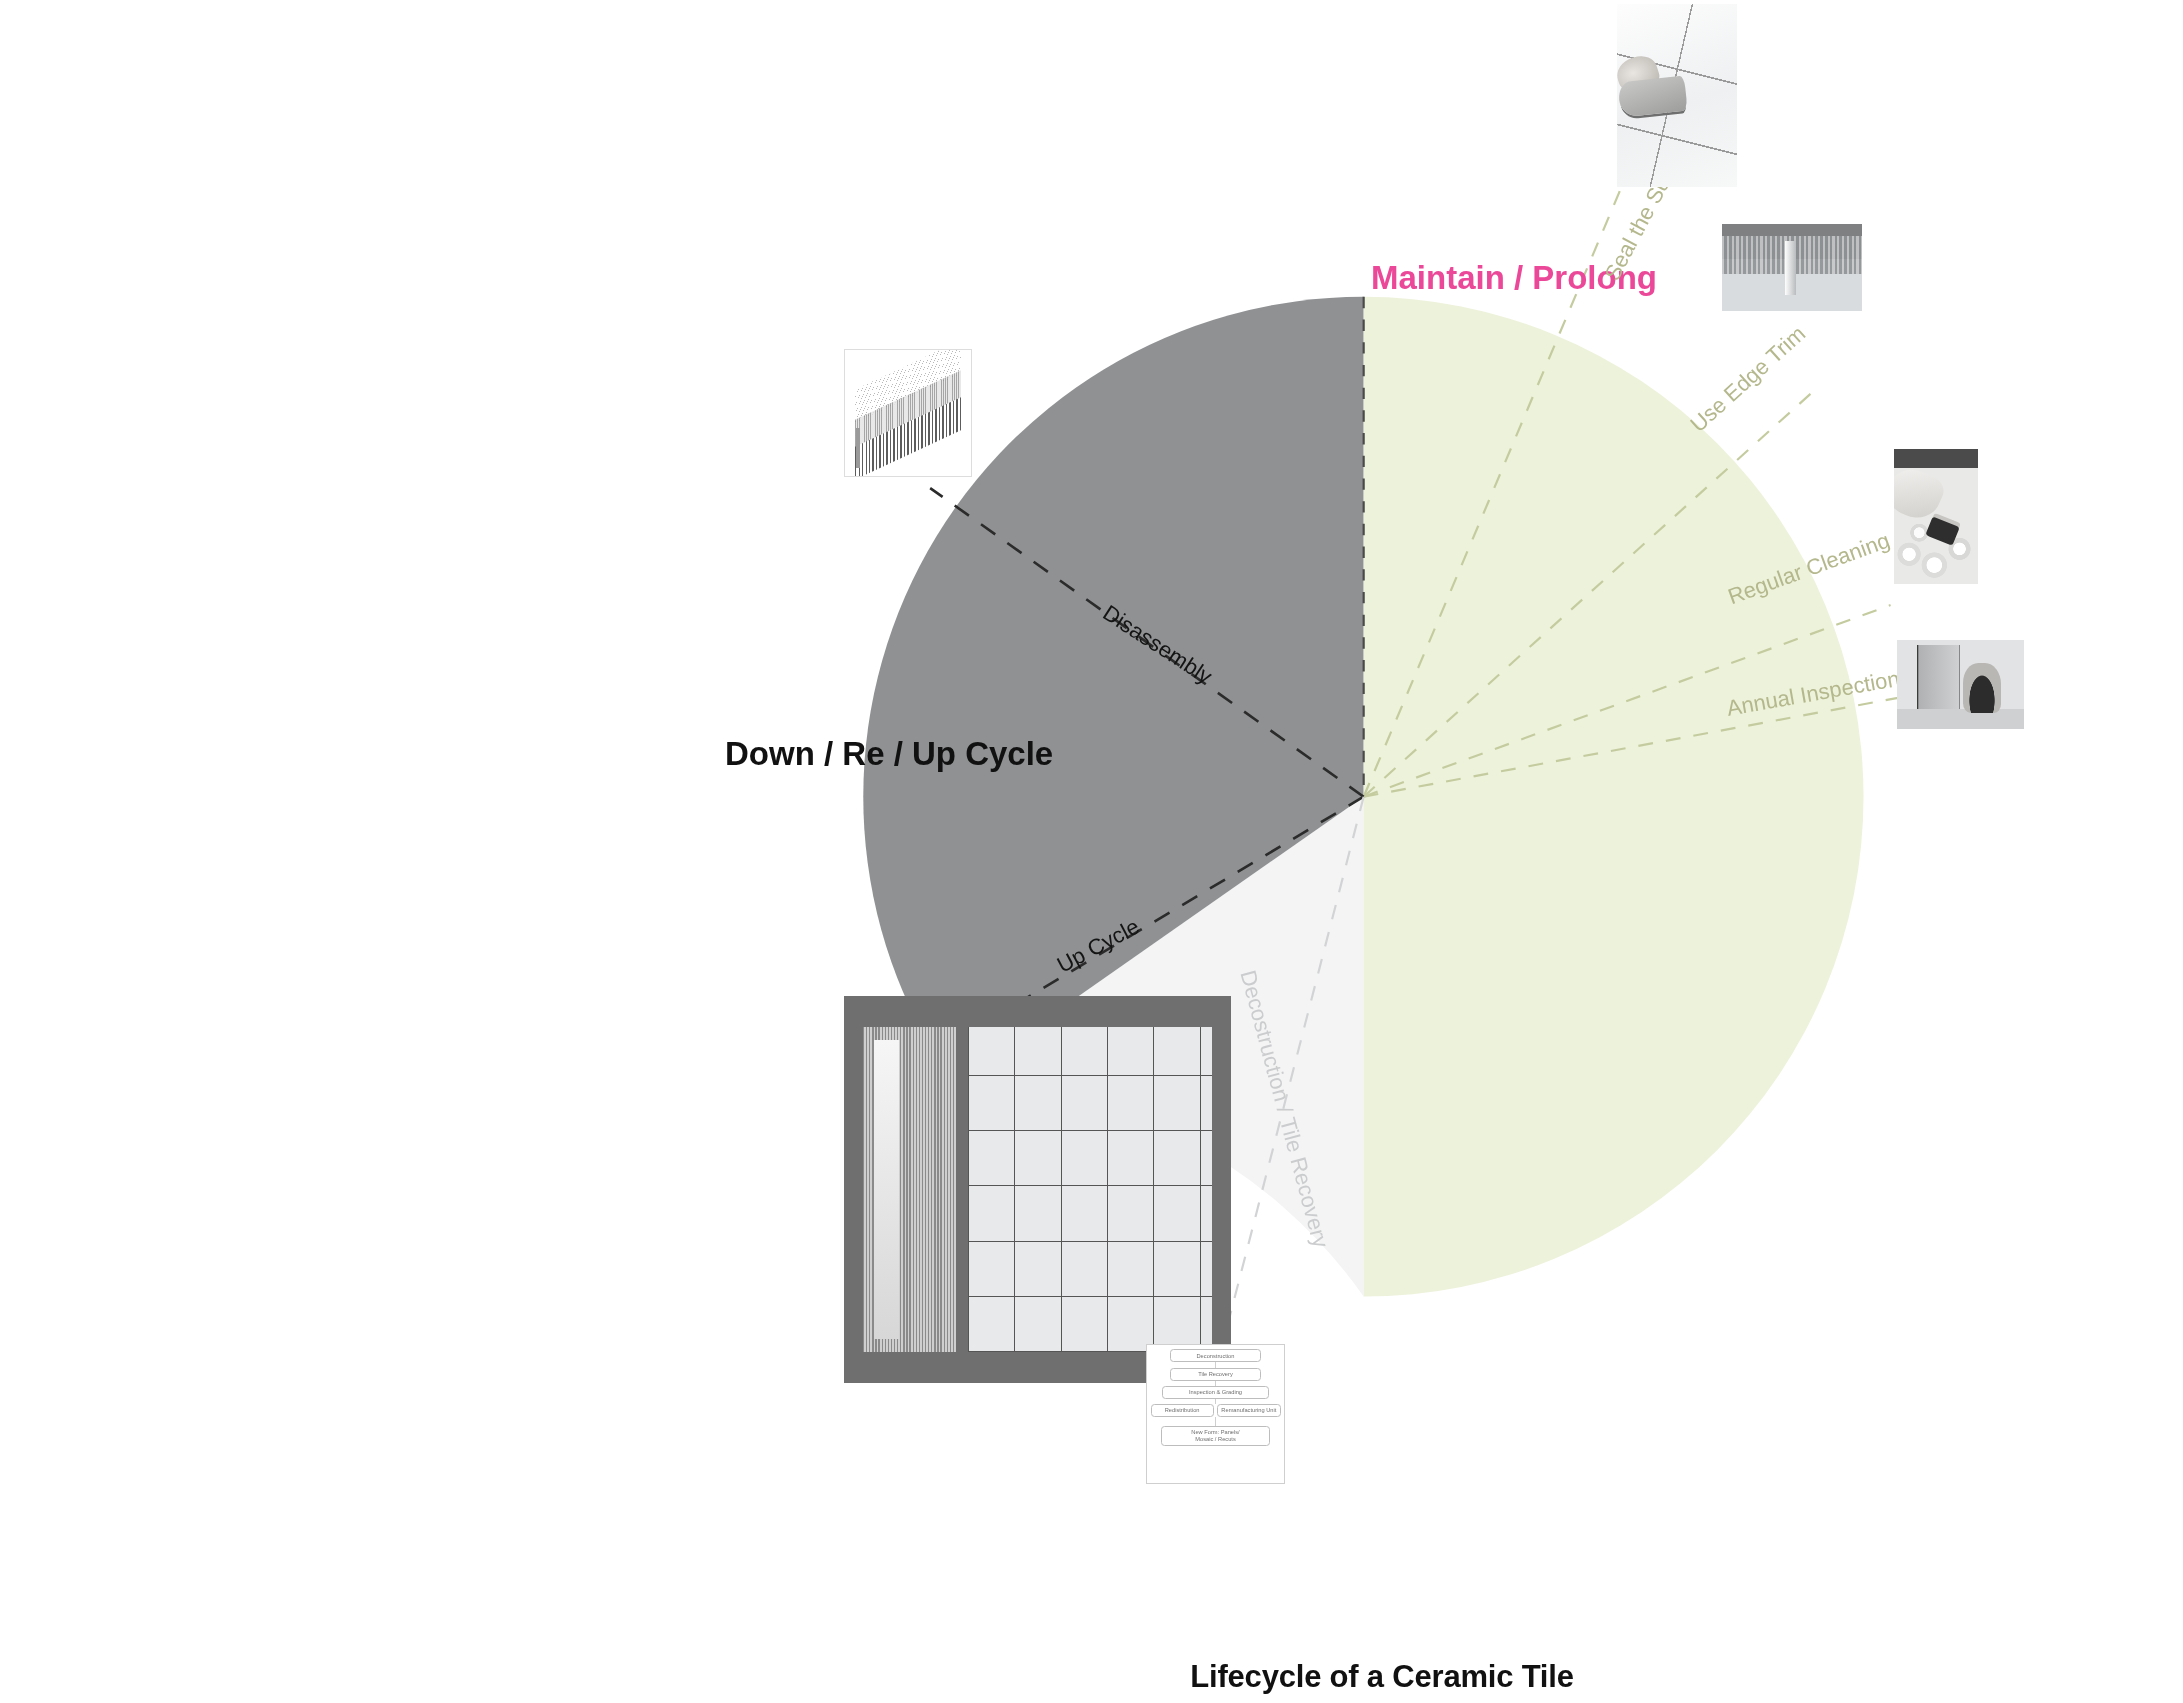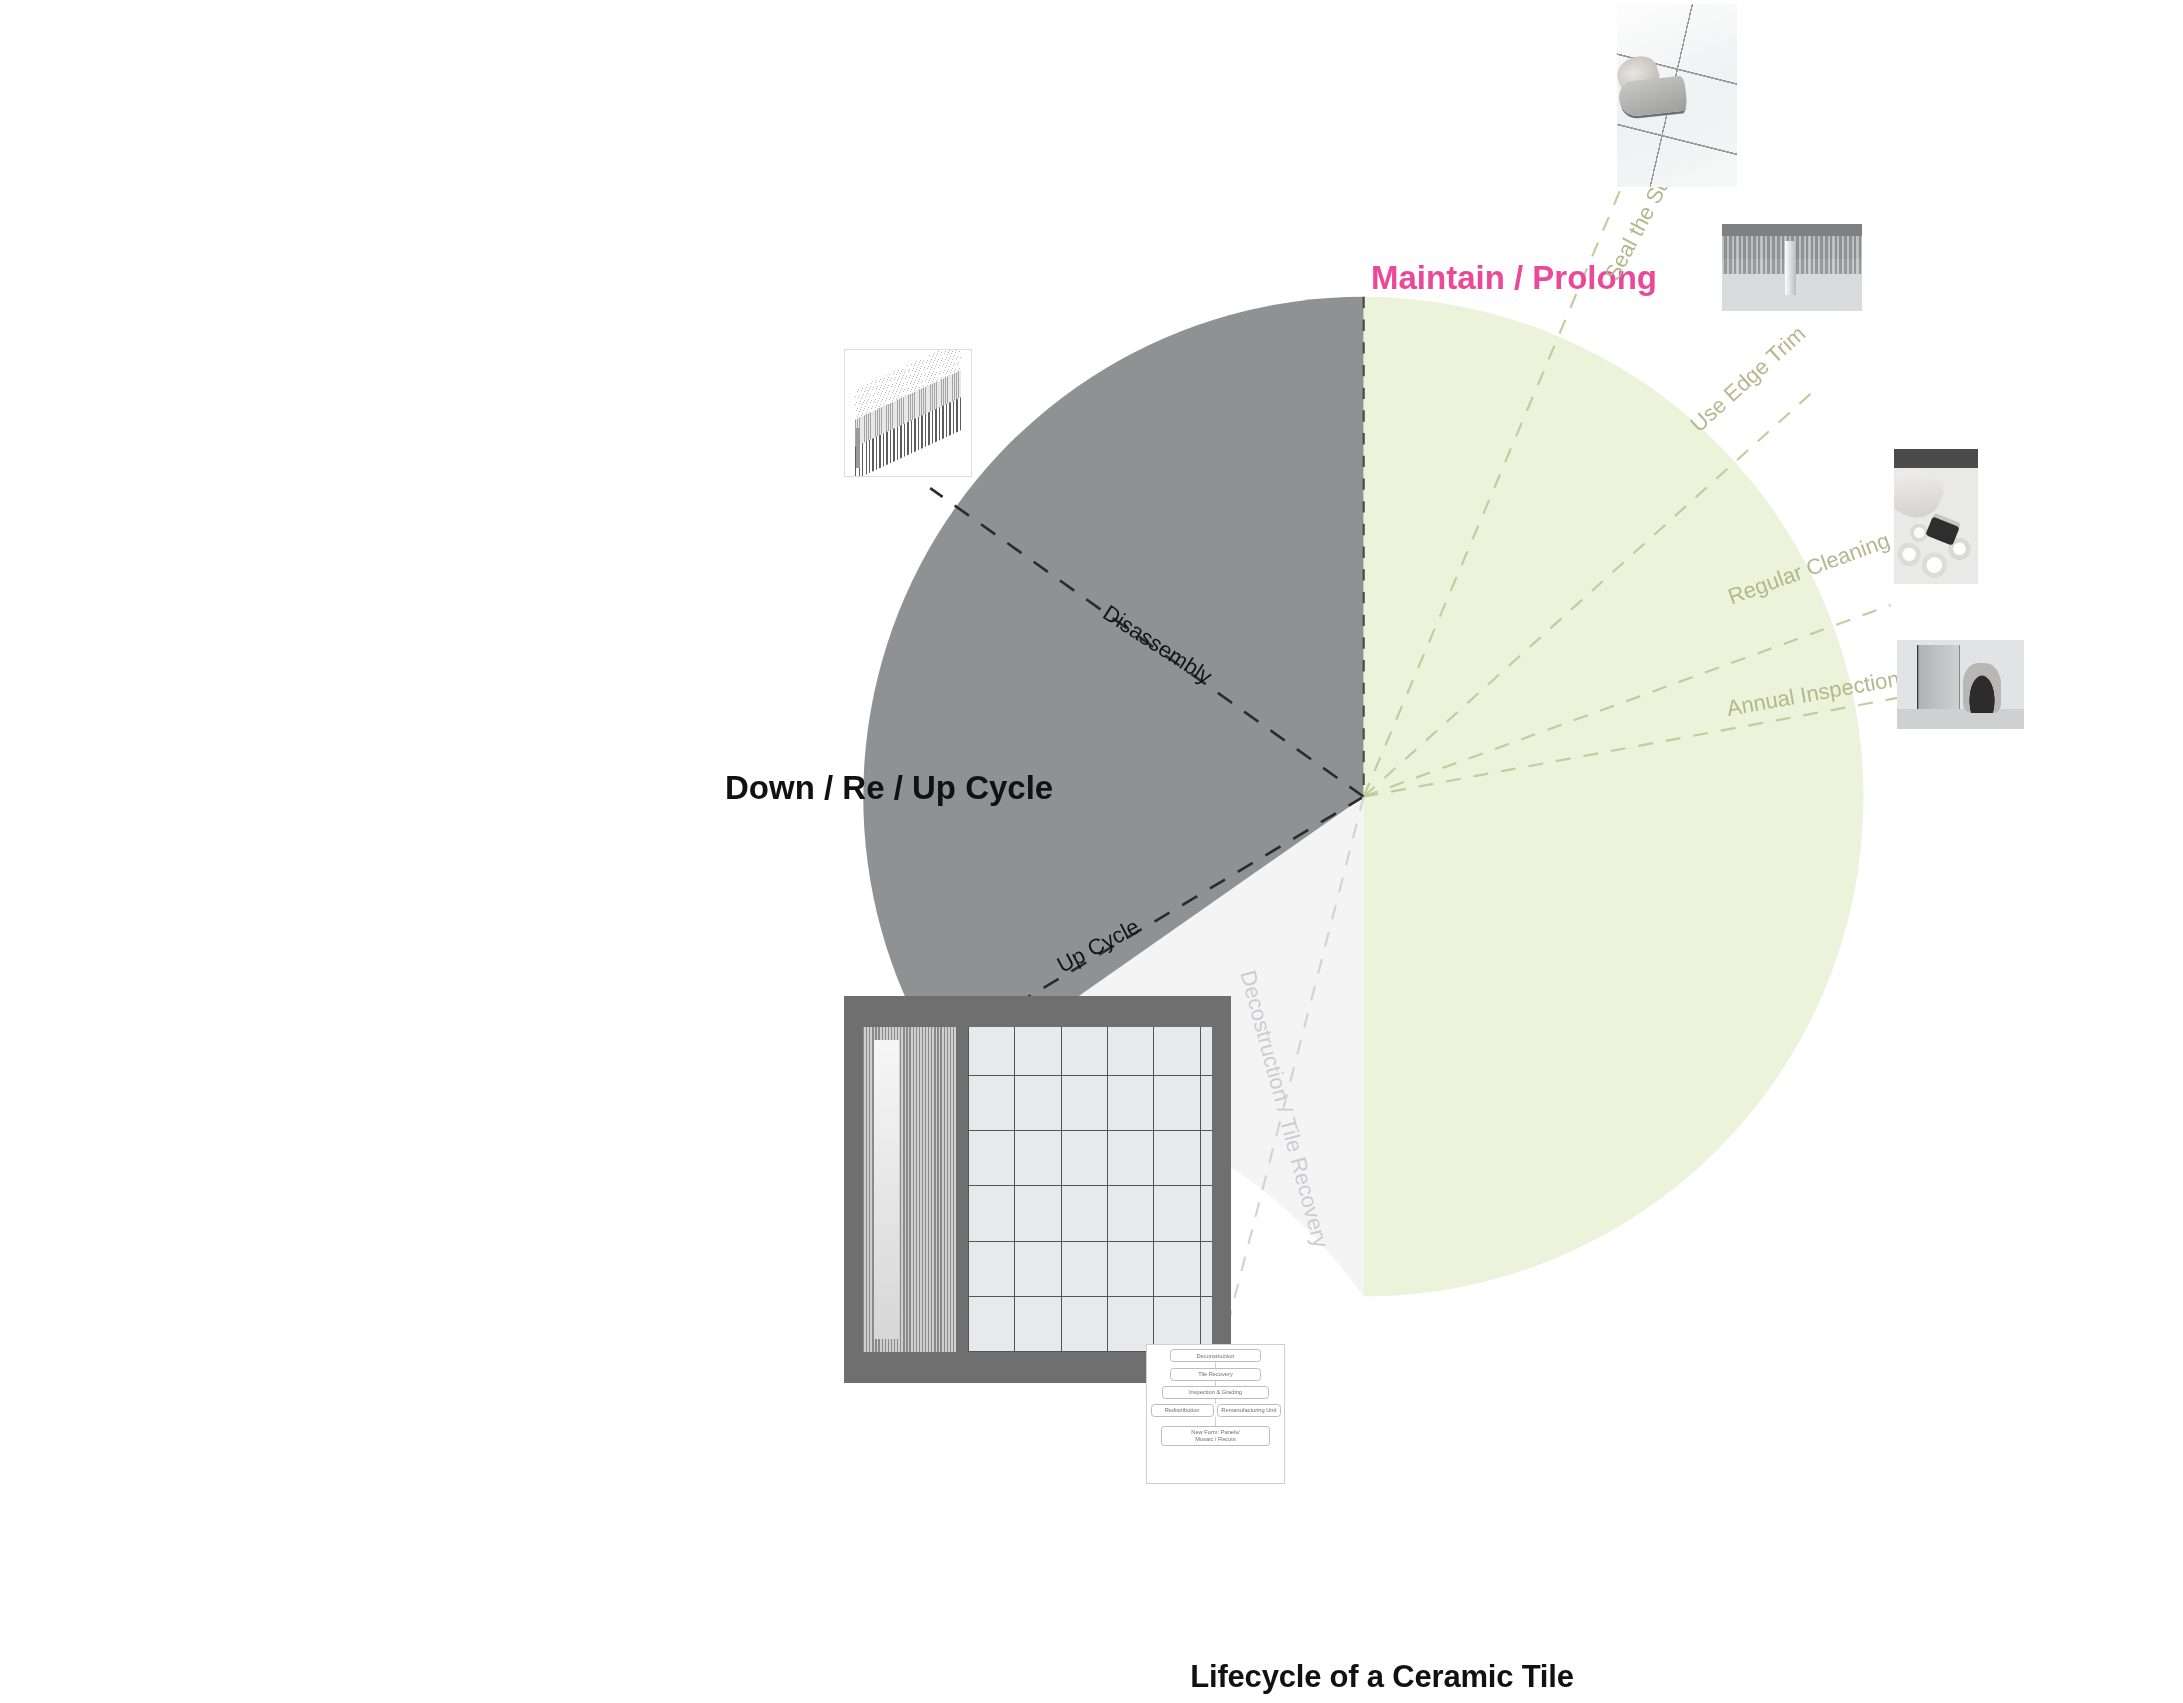--- a/index.html
+++ b/index.html
@@ -6,21 +6,21 @@
   body{width:2764px;height:1703px;position:relative;overflow:hidden;
        font-family:"Liberation Sans","DejaVu Sans",sans-serif;}
 
   #stage{position:absolute;left:0;top:0;width:2764px;height:1703px;}
 
   svg#wheel{position:absolute;left:0;top:0;width:2764px;height:1703px;}
 
   
   .hdr{position:absolute;font-weight:bold;white-space:pre-line;line-height:1.12;}
   .hdr-maintain{left:1371px;top:260px;font-size:33px;color:#ec4899;}
-  .hdr-downcycle{left:725px;top:770px;font-size:33px;color:#111111;}
+  .hdr-downcycle{left:725px;top:736px;font-size:33px;color:#111111;}
   .hdr-redist{left:956px;top:1179px;font-size:33px;color:#C6C7C9;text-align:center;}
 
   .title{position:absolute;left:0;top:1659px;width:2764px;text-align:center;
          font-size:31px;font-weight:bold;color:#111111;letter-spacing:-0.2px;}
 
   
   .spoke{position:absolute;font-size:22px;white-space:nowrap;
          transform-origin:0 50%;}
   .spoke.green{color:#B4B88C;}
   .spoke.dark{color:#141414;}

